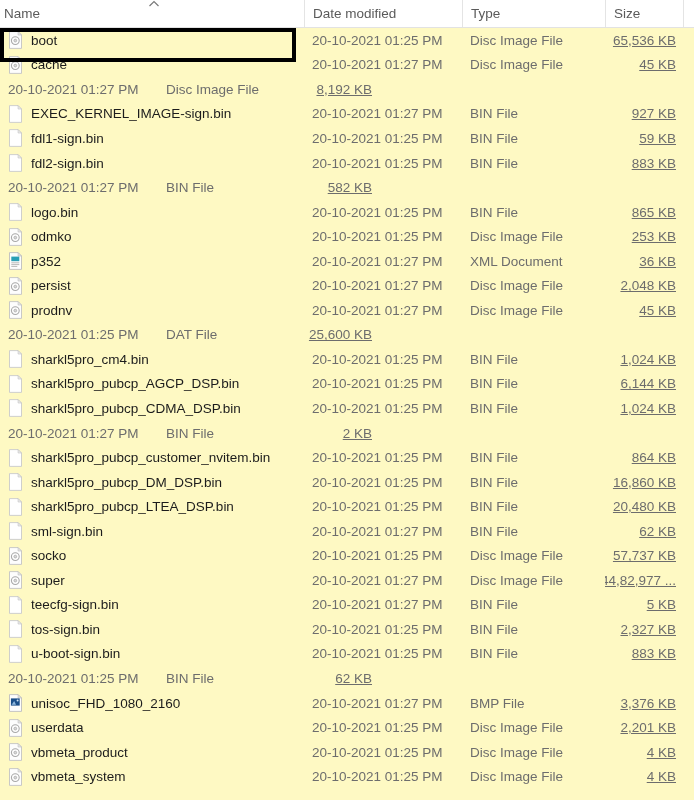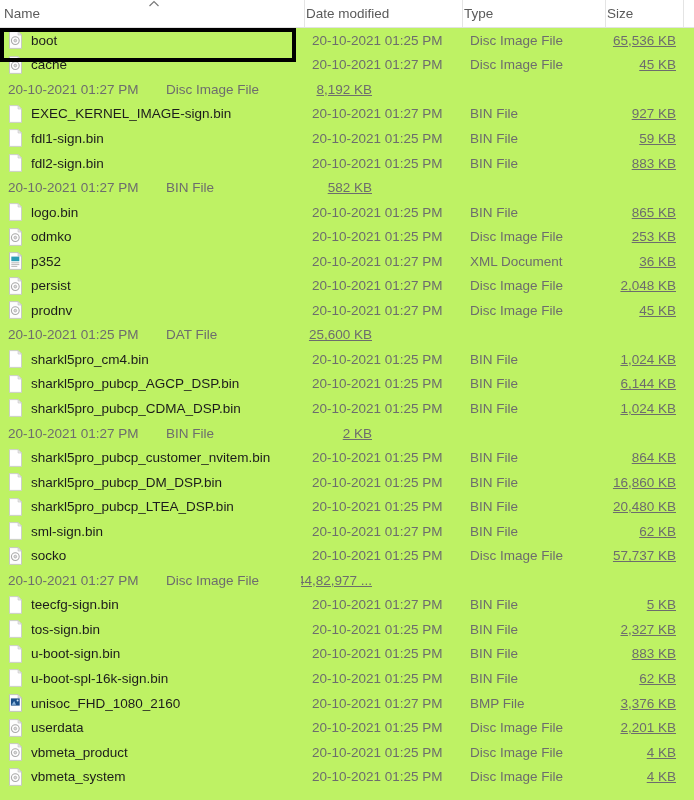--- a/index.html
+++ b/index.html
@@ -5,38 +5,38 @@
   * { box-sizing: border-box; margin: 0; padding: 0; }
   html, body {
     width: 694px; height: 800px;
     background: #ffffff;
     font-family: "Liberation Sans", sans-serif;
     overflow: hidden;
   }
   #explorer {
     position: relative;
     width: 694px; height: 800px;
-    background: #bef264;
+    background: #fef9c3;
   }
 
   
   .col-header {
     position: relative;
     height: 28px;
     background: #ffffff;
     border-bottom: 1px solid #e2e2e2;
     display: flex;
     align-items: flex-end;
   }
   .col-cell {
     position: relative;
     height: 28px;
     display: flex;
     align-items: center;
-    padding-left: 1px;
+    padding-left: 8px;
     font-size: 13.5px;
     color: #5a5a5a;
     font-weight: 400;
     white-space: nowrap;
     overflow: hidden;
   }
   .col-cell + .col-cell { border-left: 1px solid #e4e4e4; }
   .col-name     { width: 304px; padding-left: 4px; }
   .col-date     { width: 158px; }
   .col-type     { width: 143px; }
@@ -405,20 +405,31 @@
               <circle cx="7.3" cy="9.6" r="1.35" fill="#d9d9d9" stroke="#a9a9a9" stroke-width="0.8"></circle>
             </svg>
           </span>
           <span class="fname">socko</span>
         </div>
         <div class="cell c-date">20-10-2021 01:25 PM</div>
         <div class="cell c-type">Disc Image File</div>
         <div class="cell c-size">57,737 KB</div>
       </div>
       <div class="row">
+        <div class="cell c-name">
+          <span class="fi">
+            <svg width="15" height="18" viewBox="0 0 15 18">
+              <path d="M1.5 0.6 h8.6 l3.4 3.4 V17.4 H1.5 Z" fill="#fdfdfd" stroke="#c3c3c3" stroke-width="0.9"></path>
+              <path d="M10.1 0.6 v3.4 h3.4 Z" fill="#e8e8e8" stroke="#c3c3c3" stroke-width="0.7"></path>
+              <circle cx="7.3" cy="9.6" r="3.9" fill="none" stroke="#a9a9a9" stroke-width="1.05"></circle>
+              <circle cx="7.3" cy="9.6" r="1.35" fill="#d9d9d9" stroke="#a9a9a9" stroke-width="0.8"></circle>
+            </svg>
+          </span>
+          <span class="fname">super</span>
+        </div>
         <div class="cell c-date">20-10-2021 01:27 PM</div>
         <div class="cell c-type">Disc Image File</div>
         <div class="cell c-size">44,82,977 ...</div>
       </div>
       <div class="row">
         <div class="cell c-name">
           <span class="fi">
             <svg width="15" height="18" viewBox="0 0 15 18">
               <path d="M1.5 0.6 h8.6 l3.4 3.4 V17.4 H1.5 Z" fill="#ffffff" stroke="#c9c9c9" stroke-width="0.9"></path>
               <path d="M10.1 0.6 v3.4 h3.4 Z" fill="#ebebeb" stroke="#c9c9c9" stroke-width="0.7"></path>
@@ -452,29 +463,20 @@
               <path d="M10.1 0.6 v3.4 h3.4 Z" fill="#ebebeb" stroke="#c9c9c9" stroke-width="0.7"></path>
             </svg>
           </span>
           <span class="fname">u-boot-sign.bin</span>
         </div>
         <div class="cell c-date">20-10-2021 01:25 PM</div>
         <div class="cell c-type">BIN File</div>
         <div class="cell c-size">883 KB</div>
       </div>
       <div class="row">
-        <div class="cell c-name">
-          <span class="fi">
-            <svg width="15" height="18" viewBox="0 0 15 18">
-              <path d="M1.5 0.6 h8.6 l3.4 3.4 V17.4 H1.5 Z" fill="#ffffff" stroke="#c9c9c9" stroke-width="0.9"></path>
-              <path d="M10.1 0.6 v3.4 h3.4 Z" fill="#ebebeb" stroke="#c9c9c9" stroke-width="0.7"></path>
-            </svg>
-          </span>
-          <span class="fname">u-boot-spl-16k-sign.bin</span>
-        </div>
         <div class="cell c-date">20-10-2021 01:25 PM</div>
         <div class="cell c-type">BIN File</div>
         <div class="cell c-size">62 KB</div>
       </div>
       <div class="row">
         <div class="cell c-name">
           <span class="fi">
             <svg width="15" height="18" viewBox="0 0 15 18">
               <path d="M1.5 0.6 h8.6 l3.4 3.4 V17.4 H1.5 Z" fill="#fdfdfd" stroke="#bdbdbd" stroke-width="0.9"></path>
               <path d="M10.1 0.6 v3.4 h3.4 Z" fill="#e4e4e4" stroke="#bdbdbd" stroke-width="0.7"></path>

